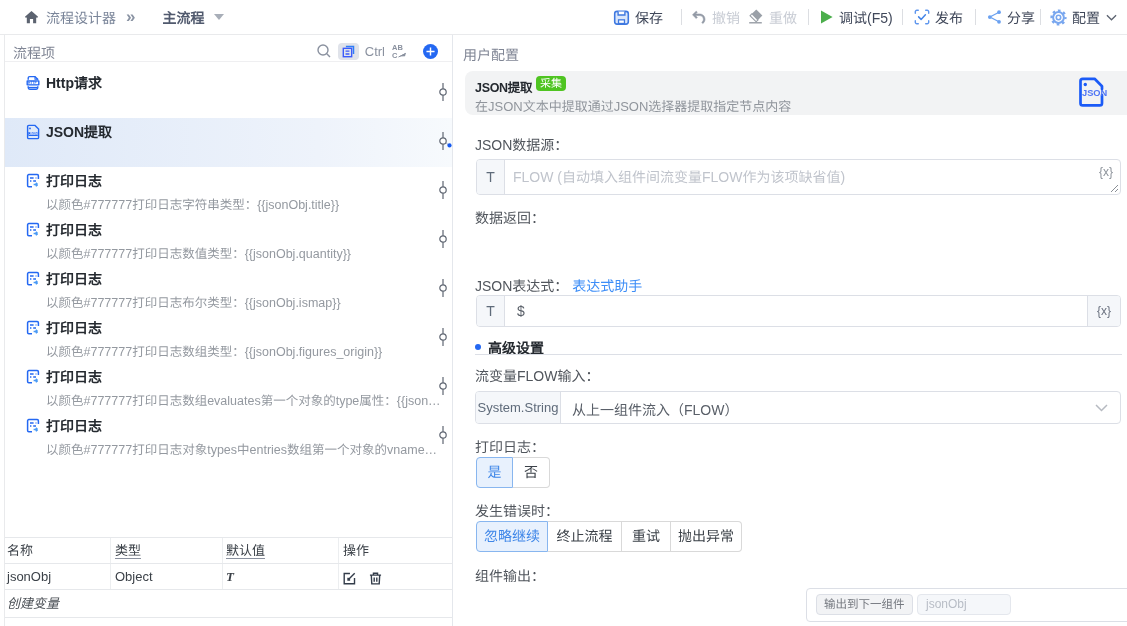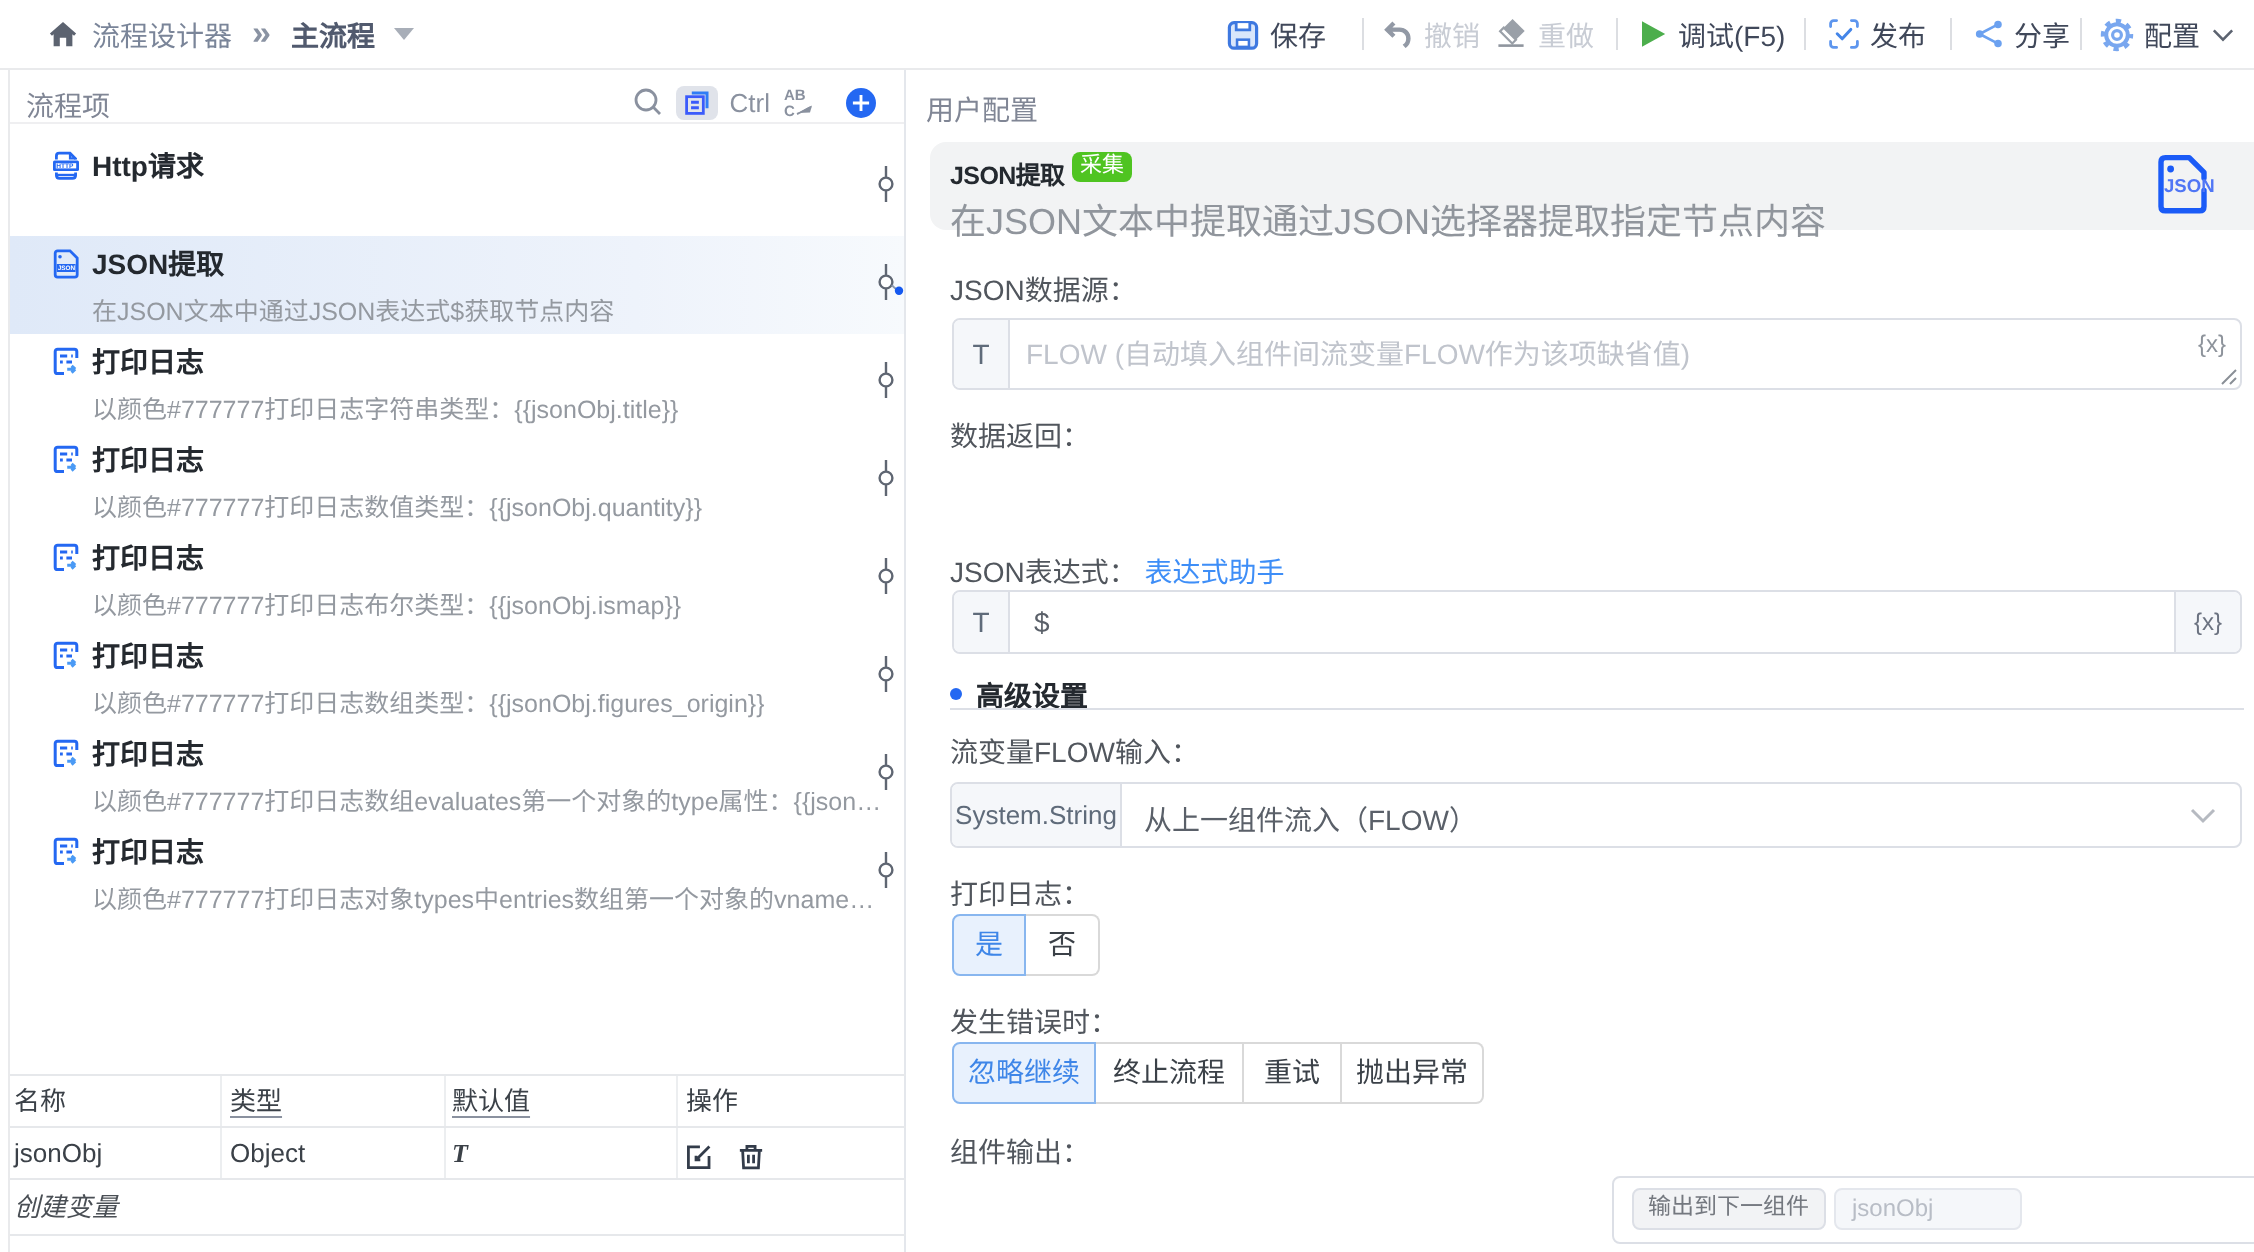--- a/index.html
+++ b/index.html
@@ -3,21 +3,21 @@
 <meta charset="utf-8">
 <style>
 * { margin:0; padding:0; box-sizing:border-box; }
 html,body { width:1127px; height:626px; overflow:hidden; }
 body { font-family:"Liberation Sans",sans-serif; font-size:14px; color:#333; background:#fff; position:relative; }
 
 
 #topbar { position:absolute; left:0; top:0; width:1127px; height:35px; background:#fff; border-bottom:1px solid #e9eaec; }
 #crumb { position:absolute; left:24px; top:0; height:34px; display:flex; align-items:center; color:#7a8599; font-size:14px; }
 #crumb .sep { margin:0 10px; color:#8a93a3; font-size:17px; font-weight:bold; }
-#crumb .cur { color:#515a6e; font-weight:bold; }
+#crumb .cur { color:#515a6e; font-weight:bold;margin-left:17px; }
 #crumb .caret { margin-left:10px; }
 #tools { position:absolute; left:0; top:0; width:1127px; height:34px; color:#40485a; font-size:14px; }
 #tools .it { position:absolute; top:0; height:34px; display:flex; align-items:center; }
 #tools .it svg { margin-right:5px; }
 #tools .dv { position:absolute; top:9px; width:1px; height:16px; background:#dcdee2; }
 #tools .dis { color:#c8ccd4; }
 
 
 #railline { position:absolute; left:4px; top:35px; bottom:0; width:1px; background:#e9eaec; }
 
@@ -47,21 +47,21 @@
 #vtable .c4 { position:absolute; left:338px; }
 #vtable .vline i { position:absolute; top:0; bottom:0; width:1px; background:#eceef0; }
 .th u { text-decoration-color:#8a919f; text-underline-offset:3px; }
 
 
 #rpanel { position:absolute; left:453px; top:35px; width:674px; height:591px; background:#fff; }
 #rhead { position:absolute; left:10px; top:9px; color:#808695; font-size:14px; }
 #gbox { position:absolute; left:12px; top:36px; width:662px; height:44px; background:#f2f3f4; border-radius:8px 0 0 8px; }
 #gbox .t1 { position:absolute; left:10px; top:6px; font-size:12.5px; letter-spacing:-0.3px; font-weight:bold; color:#24292f; }
 #gbox .badge { position:absolute; left:71px; top:5px; background:#4fc421; color:#fff; font-size:11px; line-height:15px; padding:0 4px; border-radius:4px; }
-#gbox .d1 { position:absolute; left:10px; top:25px; font-size:18px; color:#90959c; }
+#gbox .d1 { position:absolute; left:10px; top:25px; font-size:13px; color:#90959c; }
 #gbox .jicon { position:absolute; right:18px; top:6px; }
 
 .lbl { position:absolute; left:22px; font-size:14px; color:#51565d; }
 .blue-link { color:#3e8ef7; }
 
 .tbox { position:absolute; left:23px; width:645px; border:1px solid #dcdfe6; border-radius:4px; background:#fff; }
 .pref { position:absolute; left:0; top:0; bottom:0; background:#f5f7fa; border-right:1px solid #dcdfe6; border-radius:3px 0 0 3px; color:#5f6b7a; display:flex; align-items:center; justify-content:center; }
 .suff { position:absolute; right:0; top:0; bottom:0; width:33px; background:#f5f7fa; border-left:1px solid #dcdfe6; border-radius:0 3px 3px 0; color:#6b7280; display:flex; align-items:center; justify-content:center; font-size:12px; }
 .ph { color:#c0c4cc; }
 
@@ -195,21 +195,20 @@
           </svg></span>
   </div>
   <div class="item sel" style="top:83px">
     <span class="ic"><svg width="16" height="16" viewBox="0 0 16 16" fill="none">
             <path d="M2.6 2.6 A1.2 1.2 0 0 1 3.8 1.4 H10 L13.6 5 V13.4 A1.2 1.2 0 0 1 12.4 14.6 H3.8 A1.2 1.2 0 0 1 2.6 13.4 Z" stroke="#2468f2" stroke-width="1.4"></path>
             <circle cx="5" cy="4.4" r="0.9" fill="#2468f2"></circle>
             <rect x="3.4" y="8" width="9.4" height="4" fill="#2468f2"></rect>
             <text x="3.9" y="11.2" font-size="3.2" font-weight="bold" fill="#fff">JSON</text>
           </svg></span>
     <span class="tt">JSON提取</span>
-    <span class="ds">在JSON文本中通过JSON表达式$获取节点内容</span>
     <span class="conn"><svg width="18" height="25" viewBox="0 0 18 25" fill="none">
             <path d="M8 1 V7 M8 13 V19" stroke="#5f6672" stroke-width="1.2"></path>
             <circle cx="8" cy="10" r="3.2" stroke="#5f6672" stroke-width="1.2" fill="#fff"></circle>
             <path d="M10.9 11.6 C12.3 13.2 12.7 13.5 13.7 13.9" stroke="#8a99b0" stroke-width="1"></path>
             <circle cx="14.5" cy="14.4" r="2.1" fill="#1559f0"></circle>
           </svg></span>
   </div>
   <div class="item" style="top:132px">
     <span class="ic"><svg width="16" height="16" viewBox="0 0 16 16" fill="none">
             <path d="M13.4 6 V2.8 A1.2 1.2 0 0 0 12.2 1.6 H3.8 A1.2 1.2 0 0 0 2.6 2.8 V12.6 A1.2 1.2 0 0 0 3.8 13.8 H7" stroke="#2468f2" stroke-width="1.5"></path>

